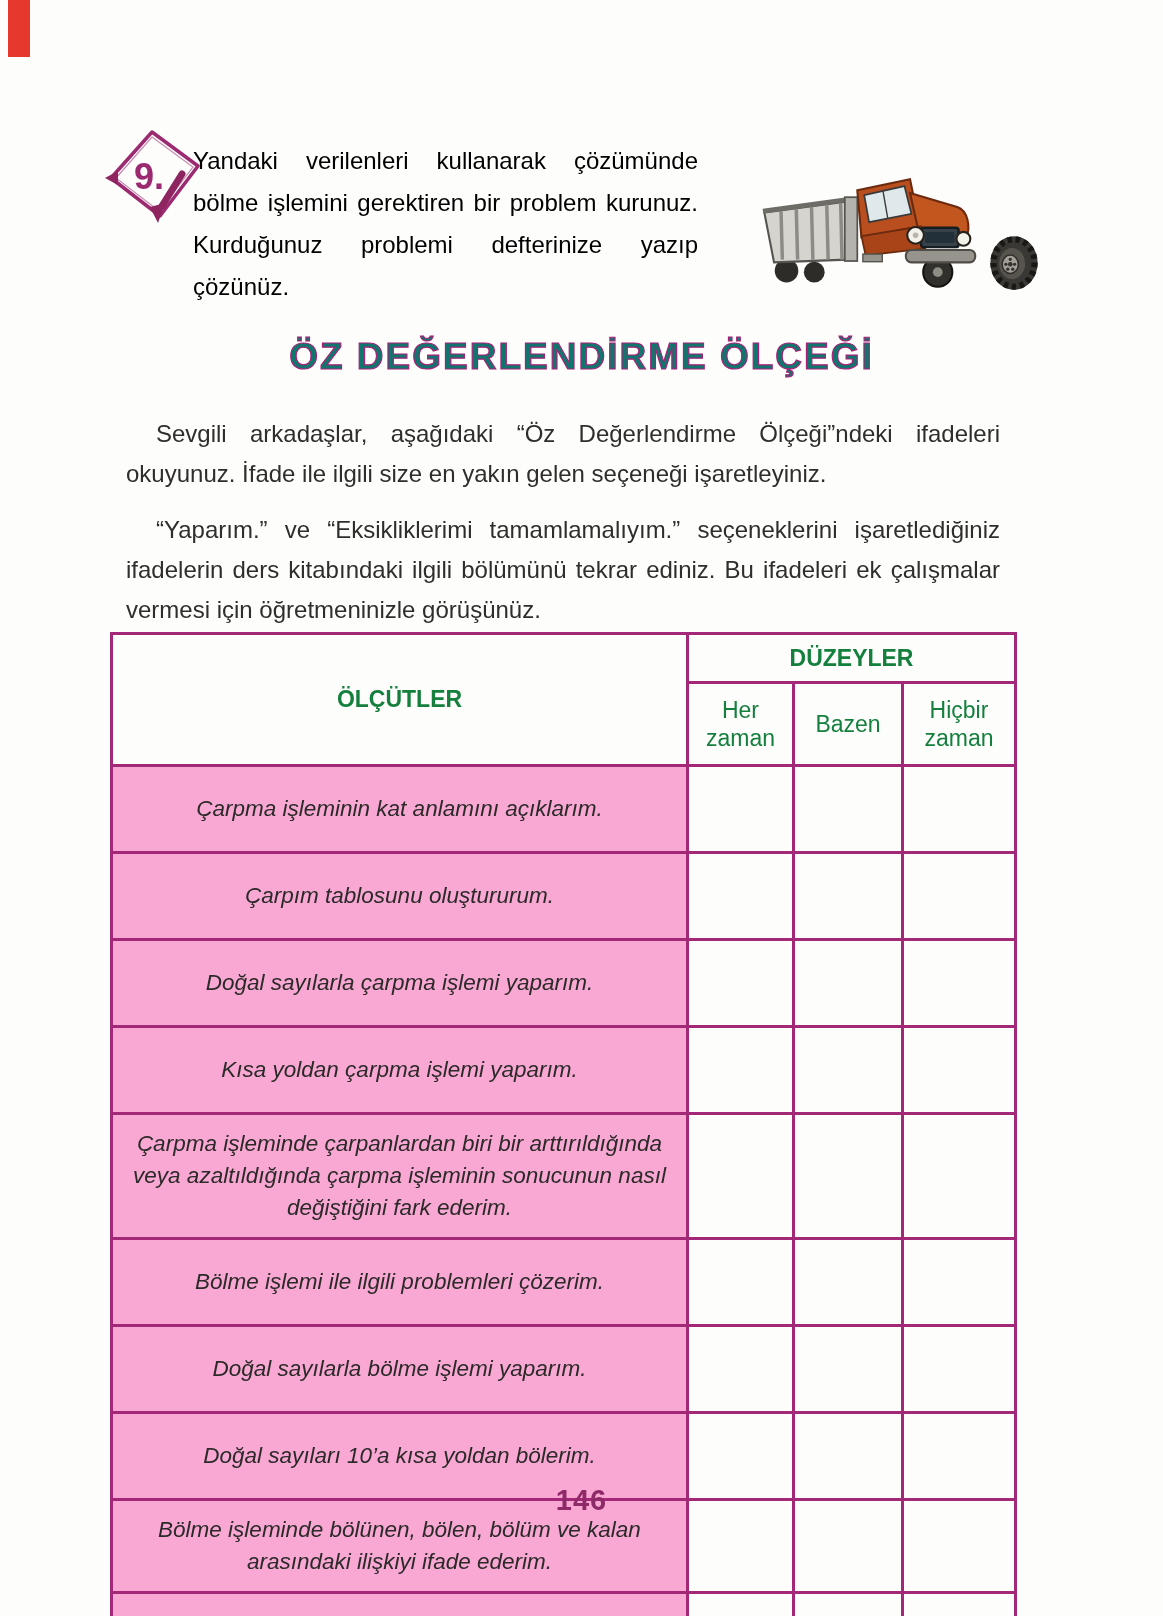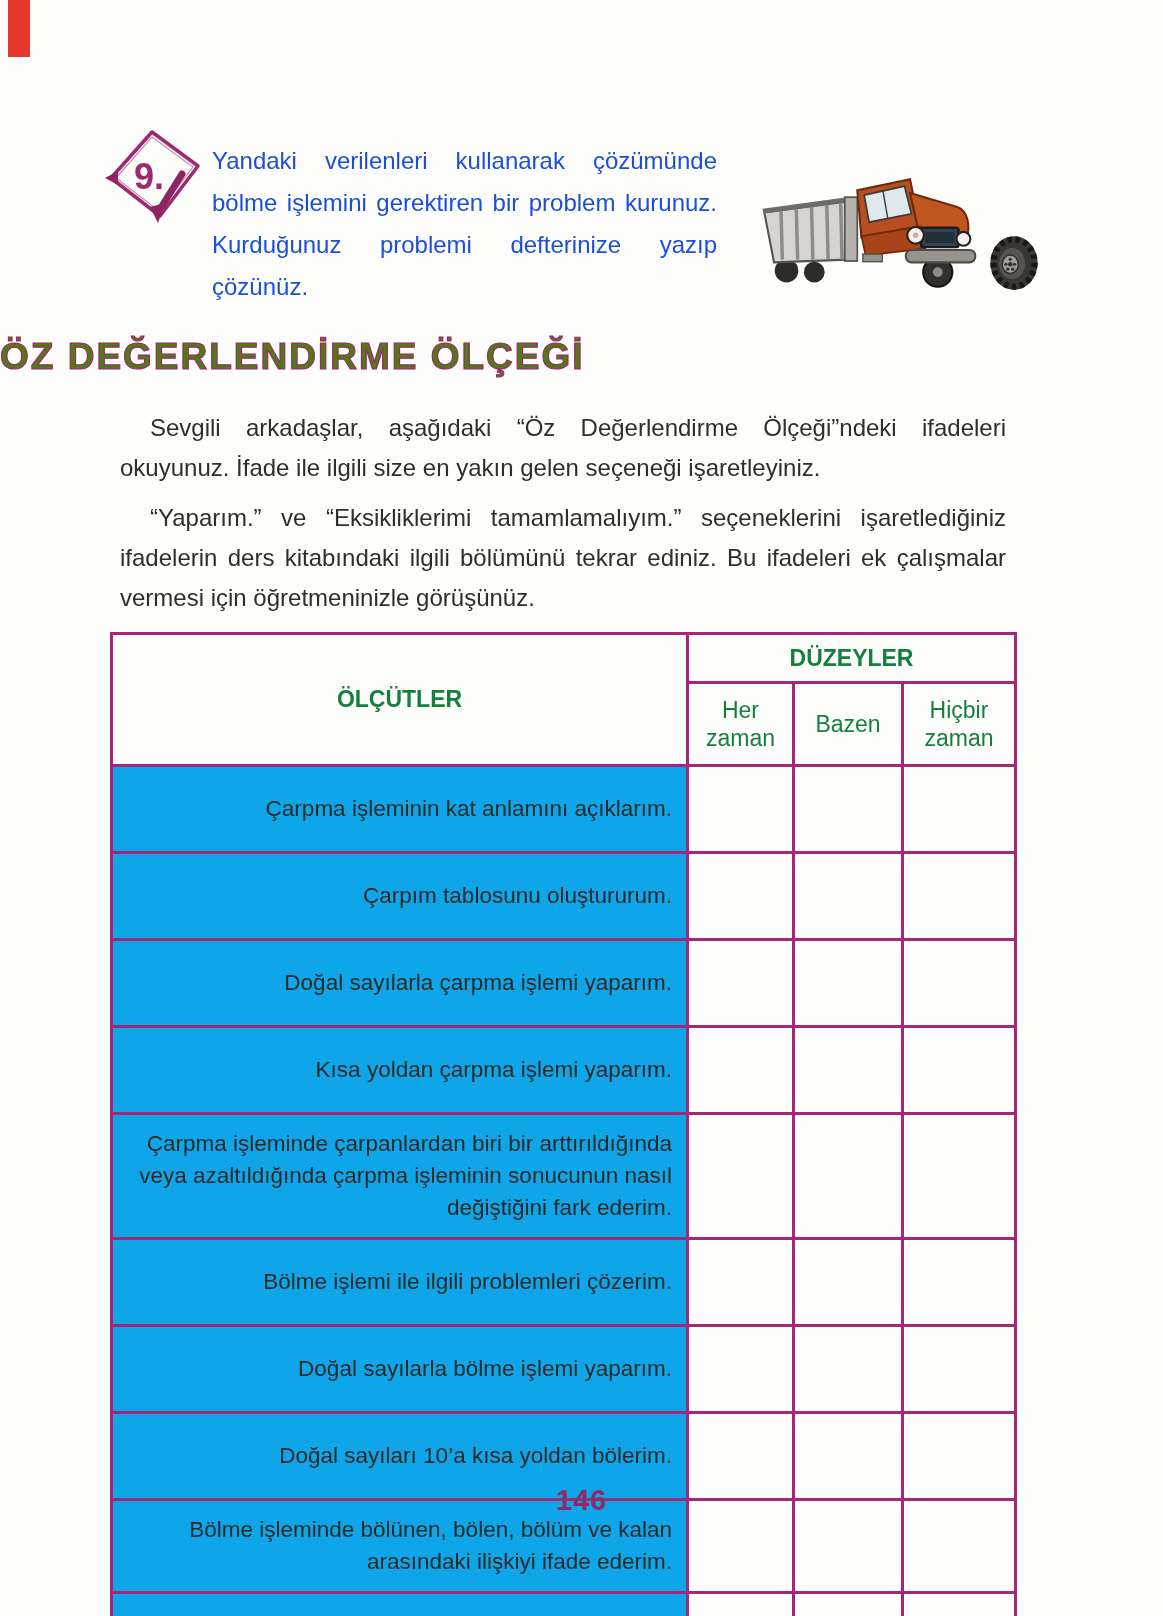--- a/index.html
+++ b/index.html
@@ -6,54 +6,54 @@
   .page{
     position:relative;width:1163px;height:1616px;overflow:hidden;
     background:#fdfdfc;color:#2e2d2b;
     font-family:"Liberation Sans", sans-serif;
   }
   .edge-tab{position:absolute;left:8px;top:0;width:22px;height:57px;background:#e6382c;}
 
   
   .q-icon{position:absolute;left:104px;top:126px;width:100px;height:108px;}
   .q-text{
-    position:absolute;left:212px;top:140px;width:505px;
-    font-size:24px;line-height:42px;text-align:justify;color:#1d4ed8;
+    position:absolute;left:193px;top:140px;width:505px;
+    font-size:24px;line-height:42px;text-align:justify;color:#000000;
   }
 
   
   .truck{position:absolute;left:756px;top:158px;width:222px;height:145px;}
   .tire{position:absolute;left:986px;top:228px;width:56px;height:70px;}
 
   
   .title{
-    position:absolute;left:0;top:336px;width:100%;text-align:left;
+    position:absolute;left:0;top:336px;width:100%;text-align:center;
     font-size:37px;font-weight:bold;letter-spacing:2px;
-    color:#4d7c0f;-webkit-text-stroke:1.2px #a62277;
+    color:#0f766e;-webkit-text-stroke:1.2px #a62277;
   }
 
   .intro{
     position:absolute;left:110px;top:398px;width:906px;
     font-size:24px;line-height:40px;text-align:justify;color:#2f2e2c;
   }
-  .intro p{margin:10px;text-indent:30px;}
+  .intro p{margin:16px;text-indent:30px;}
 
   
   table.scale{
     position:absolute;left:110px;top:632px;width:904px;
     border-collapse:collapse;table-layout:fixed;
   }
   .scale th,.scale td{border:3px solid #a32878;}
   .scale th{color:#15803d;font-size:23px;padding:2px 4px;}
   .h-crit{font-weight:bold;}
   .h-top{height:42px;font-weight:bold;}
   .h-sub{height:76px;font-weight:normal;line-height:28px;vertical-align:middle;}
   .crit{
     font-size:22.5px;line-height:32px;padding:13px 14px;height:58px;
-    color:#2b2a28;vertical-align:middle;text-align:right;background:#0ea5e9;
+    color:#2b2a28;vertical-align:middle;text-align:center;background:#f9a8d4;font-style:italic;
   }
   .chk{background:#fdfdfc;}
 
   .pageno{
     position:absolute;left:0;top:1484px;width:100%;text-align:center;
     font-size:29px;font-weight:bold;color:#8e2a68;letter-spacing:1px;
   }
 </style>
 </head>
 <body>

